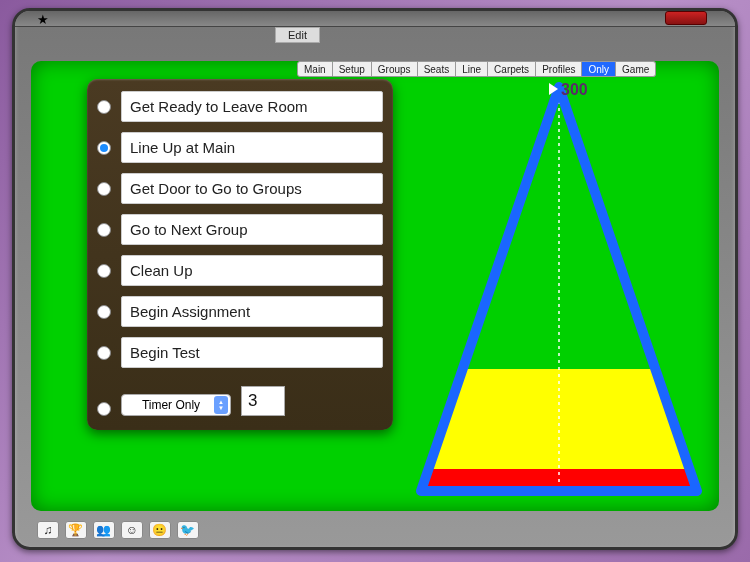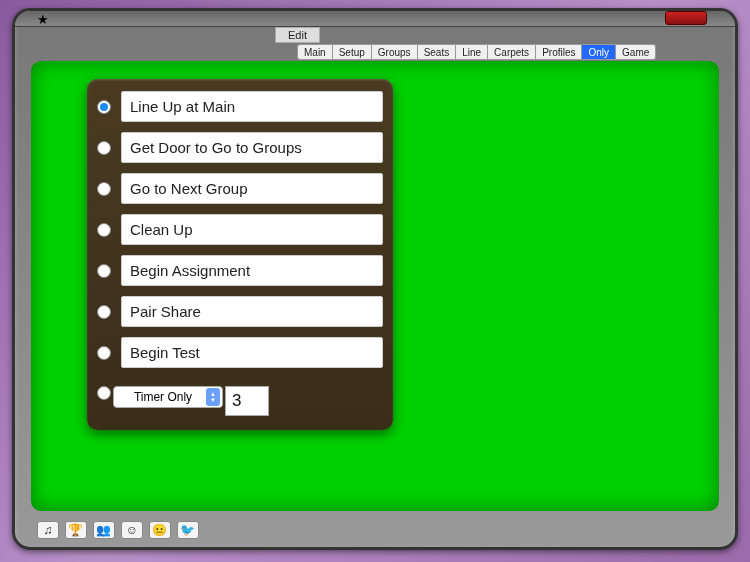--- a/index.html
+++ b/index.html
@@ -51,21 +51,21 @@
     left: 260px;
     top: 16px;
     font-size: 11px;
     color: #222;
     background: #ddd;
     padding: 1px 12px;
     border: 1px solid #aaa;
   }
   .tabs {
     position: absolute;
-    top: 33px;
+    top: 50px;
     left: 282px;
     display: flex;
     gap: 0;
     z-index: 10;
   }
   .tab {
     font-size: 10px;
     padding: 2px 6px;
     background: #f0f0f0;
     border: 1px solid #999;
@@ -128,22 +128,22 @@
     flex: 1;
     background: #fff;
     border: 1px solid #ccc;
     padding: 6px 8px;
     font-size: 15px;
     color: #222;
     border-radius: 2px;
   }
   .timer-row {
     display: flex;
-    align-items: flex-start;
-    gap: 2px;
+    align-items: flex-end;
+    gap: 10px;
     margin-top: 18px;
   }
   .select-box {
     background: #fff;
     border: 1px solid #aaa;
     border-radius: 4px;
     font-size: 12px;
     padding: 3px 20px 3px 10px;
     position: relative;
     cursor: pointer;
@@ -245,58 +245,76 @@
       <div class="tab">Carpets</div>
       <div class="tab">Profiles</div>
       <div class="tab active">Only</div>
       <div class="tab">Game</div>
     </div>
 
   <div class="screen">
 
     <div class="list-panel" id="list-panel">
 
+      <div class="list-row">
+          <div class="radio"></div>
+          <div class="list-label">Get Ready to Leave Room</div>
+        </div>
         <div class="list-row">
           <div class="radio selected"></div>
           <div class="list-label">Line Up at Main</div>
         </div>
         <div class="list-row">
           <div class="radio"></div>
           <div class="list-label">Get Door to Go to Groups</div>
         </div>
         <div class="list-row">
           <div class="radio"></div>
           <div class="list-label">Go to Next Group</div>
         </div>
         <div class="list-row">
           <div class="radio"></div>
           <div class="list-label">Clean Up</div>
         </div>
         <div class="list-row">
           <div class="radio"></div>
           <div class="list-label">Begin Assignment</div>
-        </div>
-        <div class="list-row">
-          <div class="radio"></div>
-          <div class="list-label">Pair Share</div>
         </div>
         <div class="list-row">
           <div class="radio"></div>
           <div class="list-label">Begin Test</div>
         </div>
         <div class="timer-row" id="timer-row">
         <div class="radio"></div>
         <div class="select-box">
           <span>Timer Only</span>
           <span class="select-arrows">▲<br>▼</span>
         </div>
         <div class="number-box">3</div>
       </div>
     </div>
 
+    <div class="triangle-wrap">
+      <div class="play-handle"></div>
+      <div class="timer-value">300</div>
+      <svg class="triangle" viewBox="0 0 292 420">
+        <defs>
+          <clipPath id="triClip">
+            <polygon points="146,8 284,412 8,412"></polygon>
+          </clipPath>
+        </defs>
+        <g clip-path="url(#triClip)">
+          <rect x="0" y="0" width="292" height="420" fill="#00d000"></rect>
+          <rect x="0" y="290" width="292" height="100" fill="#ffff00"></rect>
+          <rect x="0" y="390" width="292" height="22" fill="#ff0000"></rect>
+          <line x1="146" y1="8" x2="146" y2="412" stroke="#ffffff" stroke-width="1.5" stroke-dasharray="3,4"></line>
+        </g>
+        <polygon points="146,8 284,412 8,412" fill="none" stroke="#1a66ff" stroke-width="10" stroke-linejoin="round"></polygon>
+      </svg>
+    </div>
 
   </div>
 
   <div class="bottom-bar">
     <div class="bottom-icon">♫</div>
     <div class="bottom-icon">🏆</div>
     <div class="bottom-icon">👥</div>
     <div class="bottom-icon">☺</div>
     <div class="bottom-icon">😐</div>
     <div class="bottom-icon">🐦</div>

